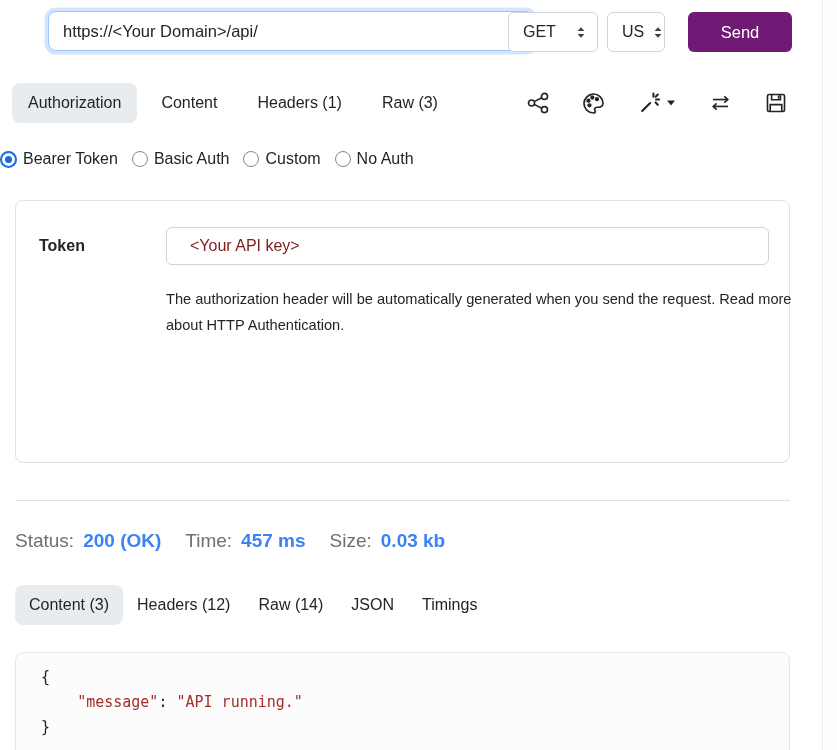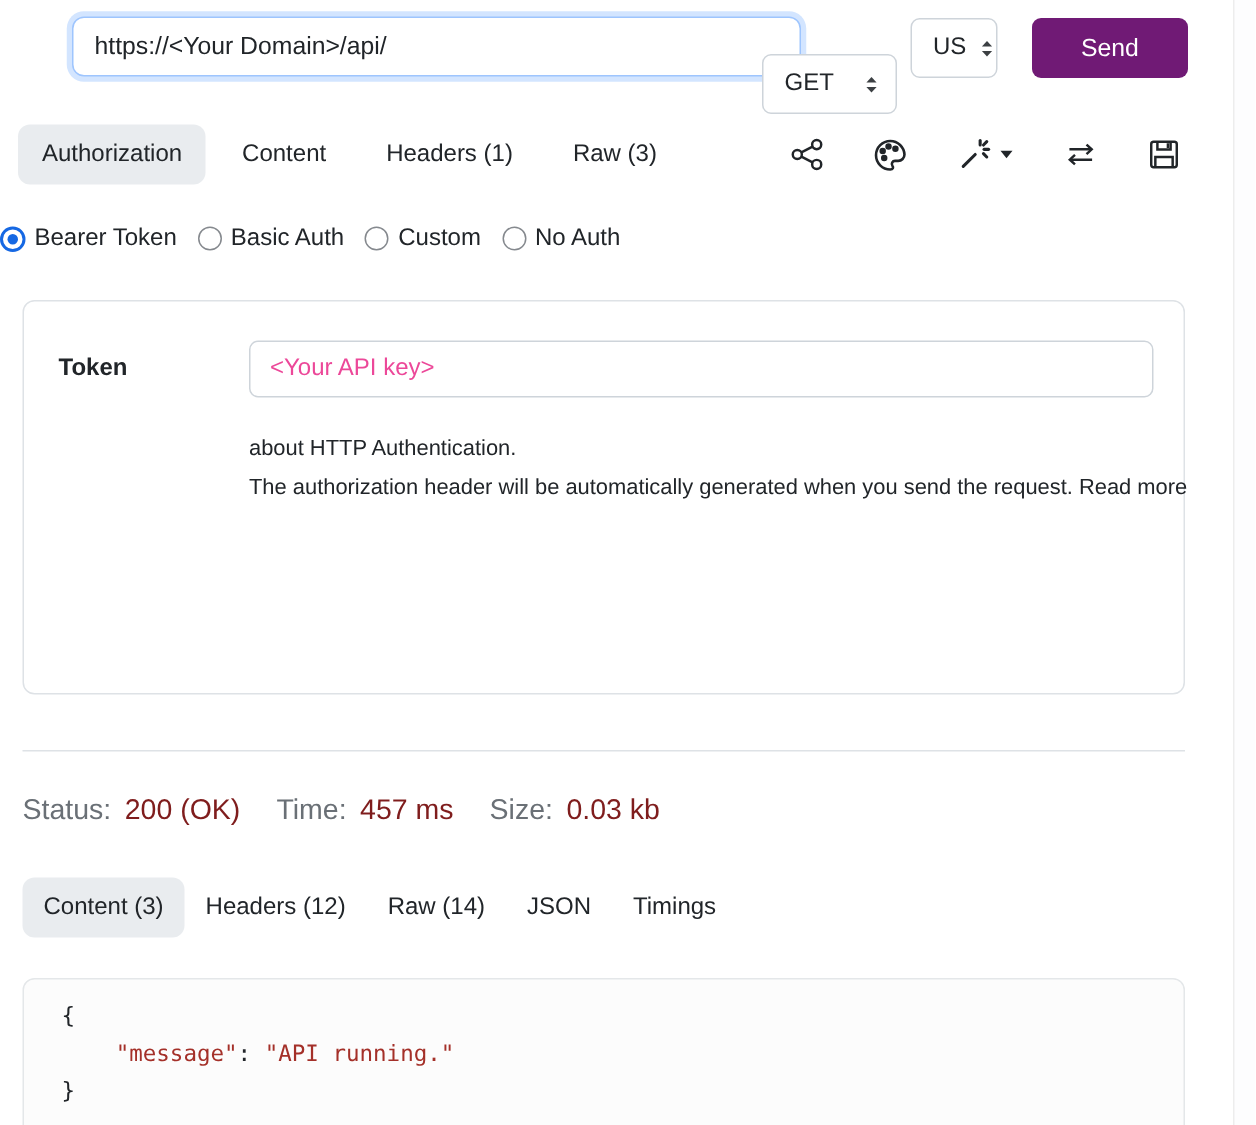--- a/index.html
+++ b/index.html
@@ -10,21 +10,21 @@
 
   
   .url-input{position:absolute;left:12px;top:11px;width:486px;height:40px;box-sizing:border-box;
              border:1px solid #9ec5fe;border-radius:8px;outline:none;padding:0 14px;
              font-family:"Liberation Sans",sans-serif;font-size:16.5px;color:#212529;
              box-shadow:0 0 0 3.5px rgba(13,110,253,.18);margin-left:36px;}
   .select-box{position:absolute;top:12px;height:40px;box-sizing:border-box;border:1px solid #ced4da;
               border-radius:6px;background:#fff;display:flex;align-items:center;
               justify-content:space-between;padding:0 10px 0 14px;font-size:16px;cursor:pointer;}
   .select-box .arrows{display:flex;align-items:center;margin-left:8px;}
-  #method-select{left:508px;width:90px;margin-top:24px;}
+  #method-select{left:508px;width:90px;}
   #region-select{left:607px;width:58px;}
   .send-btn{position:absolute;left:688px;top:12px;width:104px;height:40px;border:none;
             background:#701a75;color:#fff;border-radius:6px;font-size:16.5px;cursor:pointer;
             font-family:"Liberation Sans",sans-serif;}
 
   
   .tabs{position:absolute;display:flex;align-items:center;gap:8px;height:40px;}
   #request-tabs{left:12px;top:83px;}
   #response-tabs{left:15px;top:585px;gap:0;}
   .tab{padding:0 16px;height:40px;display:flex;align-items:center;font-size:16px;
@@ -44,31 +44,31 @@
          box-sizing:content-box;position:relative;flex:0 0 auto;}
   .radio.checked{border:2px solid #1668e3;width:13px;height:13px;}
   .radio.checked::after{content:"";position:absolute;left:50%;top:50%;width:7px;height:7px;
          margin:-3.5px 0 0 -3.5px;border-radius:50%;background:#1668e3;}
 
   
   .panel{position:absolute;left:15px;top:200px;width:775px;height:263px;box-sizing:border-box;
          border:1px solid #dee2e6;border-radius:8px;background:#fff;}
   .token-label{position:absolute;left:23px;top:26px;height:38px;display:flex;align-items:center;font-size:16px;font-weight:bold;}
   .token-input{position:absolute;left:150px;top:26px;width:603px;height:38px;box-sizing:border-box;
-               border:1px solid #ced4da;border-radius:6px;padding:0 13px;font-size:16px;color:#ec4899;
+               border:1px solid #ced4da;border-radius:6px;padding:0 23px;font-size:16px;color:#7f1d1d;
                font-family:"Liberation Sans",sans-serif;outline:none;}
   .help{position:absolute;left:150px;top:86px;font-size:14.6px;line-height:25.5px;color:#212529;white-space:nowrap;}
 
   
   .divider{position:absolute;left:15px;top:500px;width:775px;height:1px;background:#dee2e6;}
   .status-row{position:absolute;left:15px;top:520px;height:30px;display:flex;align-items:center;
               gap:24px;font-size:19px;}
   .stat{display:flex;align-items:flex-end;gap:9px;white-space:nowrap;}
   .stat .lbl{color:#6a7076;font-weight:500;}
-  .stat .val{color:#7f1d1d;font-weight:400;margin-top:12px;}
+  .stat .val{color:#3b82f6;font-weight:700;margin-top:12px;}
 
   
   .code-panel{position:absolute;left:15px;top:652px;width:775px;height:120px;box-sizing:border-box;
               border:1px solid #e4e7e9;border-radius:8px;background:#fcfcfc;overflow:hidden;}
   .code{margin:12px 0 0 25px;font-family:"DejaVu Sans Mono",monospace;font-size:15px;line-height:25px;}
   .code div{white-space:pre;}
   .tok-plain{color:#212529;}
   .tok-string{color:#a43029;}
 </style>
 </head>
@@ -172,22 +172,22 @@
     <label class="radio-item">
       <span class="radio"></span>
       <span>No Auth</span>
     </label>
   </div>
 
   <div class="panel">
     <div class="token-label">Token</div>
     <input class="token-input" value="&lt;Your API key&gt;" style="">
     <div class="help">
+      <div>The authorization header will be automatically generated when you send the request. Read more</div>
       <div>about HTTP Authentication.</div>
-      <div>The authorization header will be automatically generated when you send the request. Read more</div>
     </div>
   </div>
 
   <div class="divider"></div>
 
   <div class="status-row">
     <span class="stat">
       <span class="lbl">Status:</span>
       <span class="val">200 (OK)</span>
     </span>

